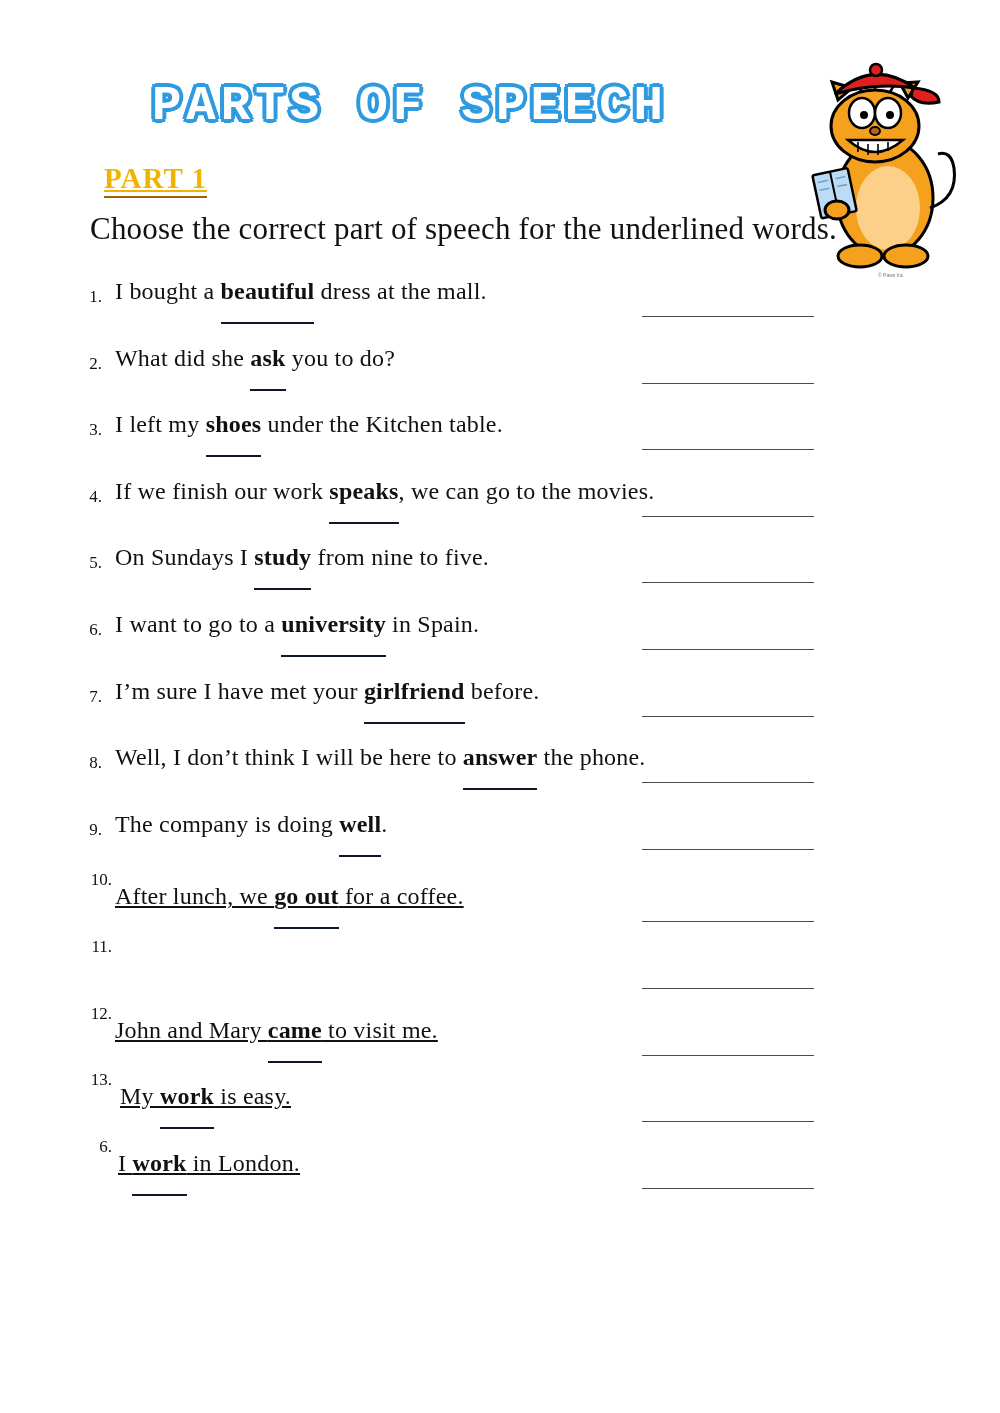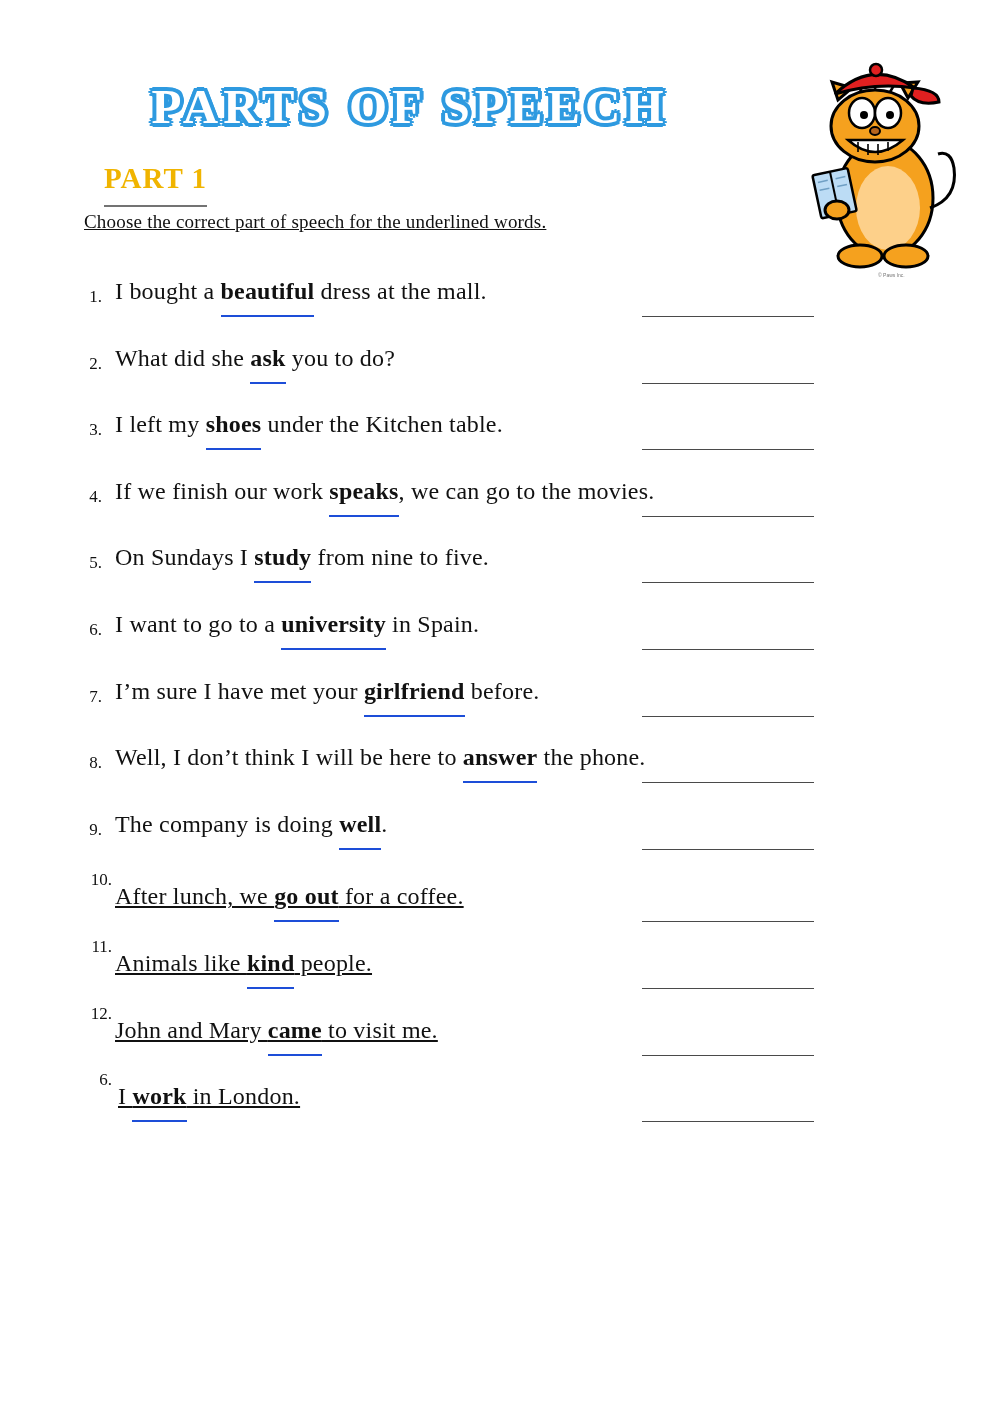--- a/index.html
+++ b/index.html
@@ -20,21 +20,21 @@
     inset: 0;
     background: #ffffff;
   }
   
   .title {
     position: absolute;
     left: 150px;
     top: 78px;
     width: 520px;
     text-align: center;
-    font-family: Liberation Serif, serif;
+    font-family: Liberation Mono, monospace;
     font-size: 49px;
     font-weight: bold;
     letter-spacing: 5px;
     color: #ffffff;
     -webkit-text-stroke: 4px #2e9ae0;
     paint-order: stroke fill;
     text-shadow:
       -3px -3px 0 #2e9ae0,
       3px -3px 0 #2e9ae0,
       -3px  3px 0 #2e9ae0,
@@ -47,33 +47,33 @@
   
   .part-label {
     position: absolute;
     left: 104px;
     top: 162px;
     font-family: "Liberation Serif", serif;
     font-size: 29px;
     font-weight: bold;
     color: #f0b400;
     letter-spacing: 1px;
-    border-bottom: 2px solid #737373;
-    padding-bottom: 10px;
+    border-bottom: 2px solid #a16207;
+    padding-bottom: 1px;
+    text-decoration: underline;
   }
   
   .instruction {
     position: absolute;
-    left: 84px;
+    left: 90px;
     top: 211px;
     font-family: "Liberation Serif", serif;
-    font-size: 19px;
+    font-size: 31px;
     color: #111111;
     letter-spacing: 0.2px;
-    text-decoration: underline;
   }
   
   .questions {
     position: absolute;
     left: 70px;
     top: 278px;
     width: 760px;
   }
   .q-row {
     position: relative;
@@ -93,22 +93,22 @@
     left: 45px;
     font-family: "Liberation Serif", serif;
     font-size: 24px;
     color: #111;
     white-space: nowrap;
     letter-spacing: 0.2px;
   }
   .q-text u {
     text-decoration: none;
     font-weight: bold;
-    border-bottom: 2px solid #1d4ed8;
-    padding-bottom: 11px;
+    border-bottom: 2px solid #0f172a;
+    padding-bottom: 18px;
   }
   
   .num-inline { top: 9px; }
   .num-above  { top: -7px; left: 2px; width: 40px; text-align: right; }
   .txt-a { top: 0px; }
   .txt-b { top: 6px; text-decoration: underline; }
 
   .answer-line {
     position: absolute;
     left: 572px;
@@ -253,30 +253,34 @@
     </div>
 
     <div class="q-row">
       <span class="q-num num-above">10.</span>
       <span class="q-text txt-b"><span>After lunch, we </span><u>go out</u><span> for a coffee.</span></span>
       <span class="answer-line ans-b"></span>
     </div>
 
     <div class="q-row">
       <span class="q-num num-above">11.</span>
-      <span class="q-text txt-b"><span>Animals like </span><u>kind</u><span> people.</span></span>
       <span class="answer-line ans-b"></span>
     </div>
 
     <div class="q-row">
       <span class="q-num num-above">12.</span>
       <span class="q-text txt-b"><span>John and Mary </span><u>came</u><span> to visit me.</span></span>
       <span class="answer-line ans-b"></span>
     </div>
 
+    <div class="q-row">
+      <span class="q-num num-above">13.</span>
+      <span class="q-text txt-b" style="left:50px;"><span>My </span><u>work</u><span> is easy.</span></span>
+      <span class="answer-line ans-b"></span>
+    </div>
 
     <div class="q-row">
       <span class="q-num num-above">6.</span>
       <span class="q-text txt-b" style="left:48px;"><span>I </span><u>work</u><span> in London.</span></span>
       <span class="answer-line ans-b"></span>
     </div>
 
 
   </div>
 </div>

